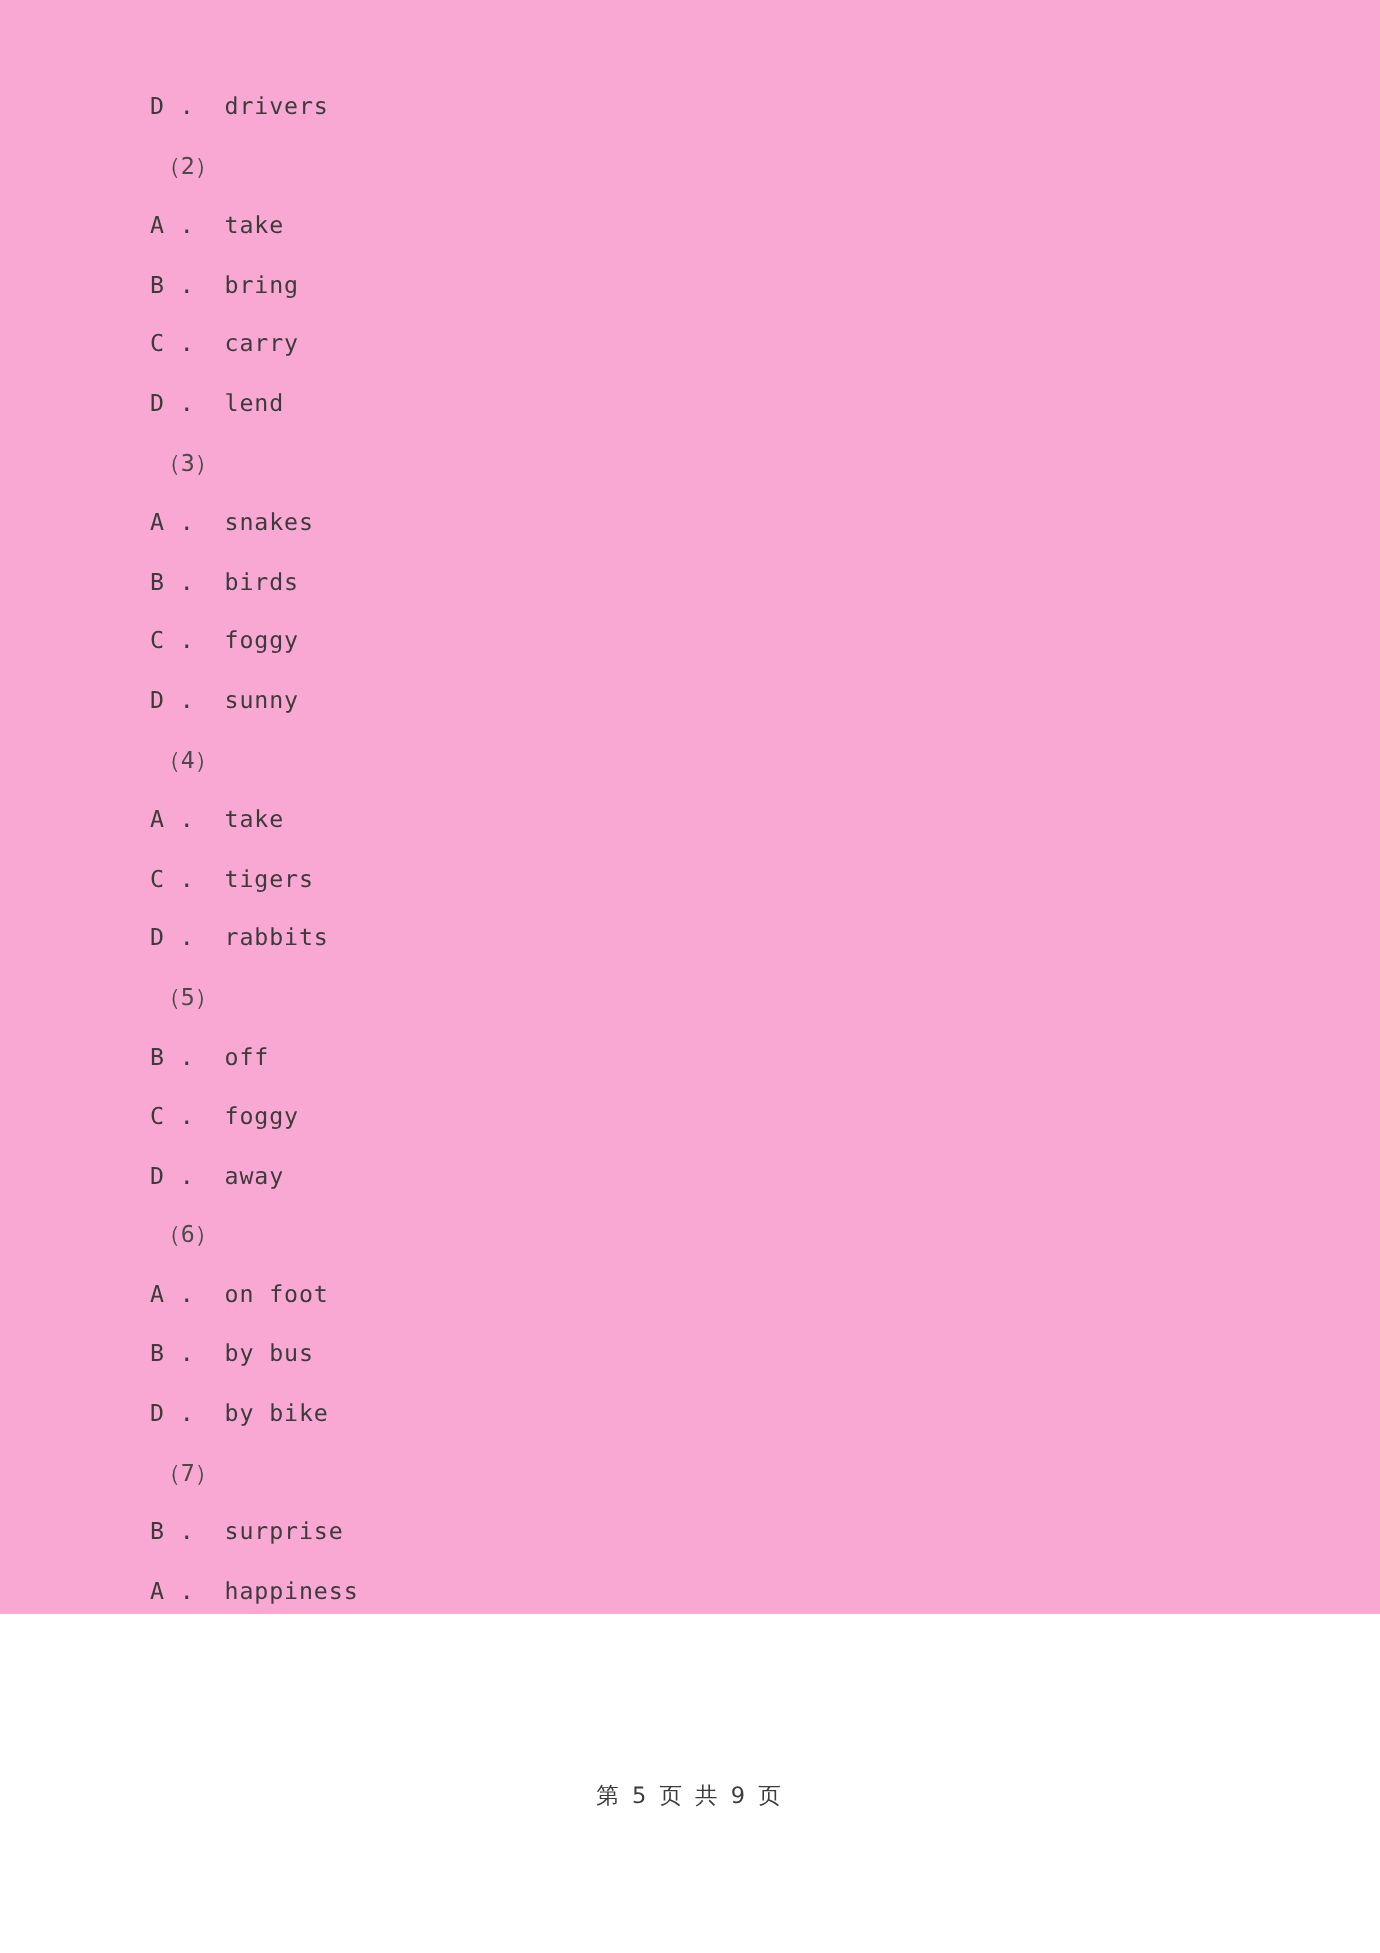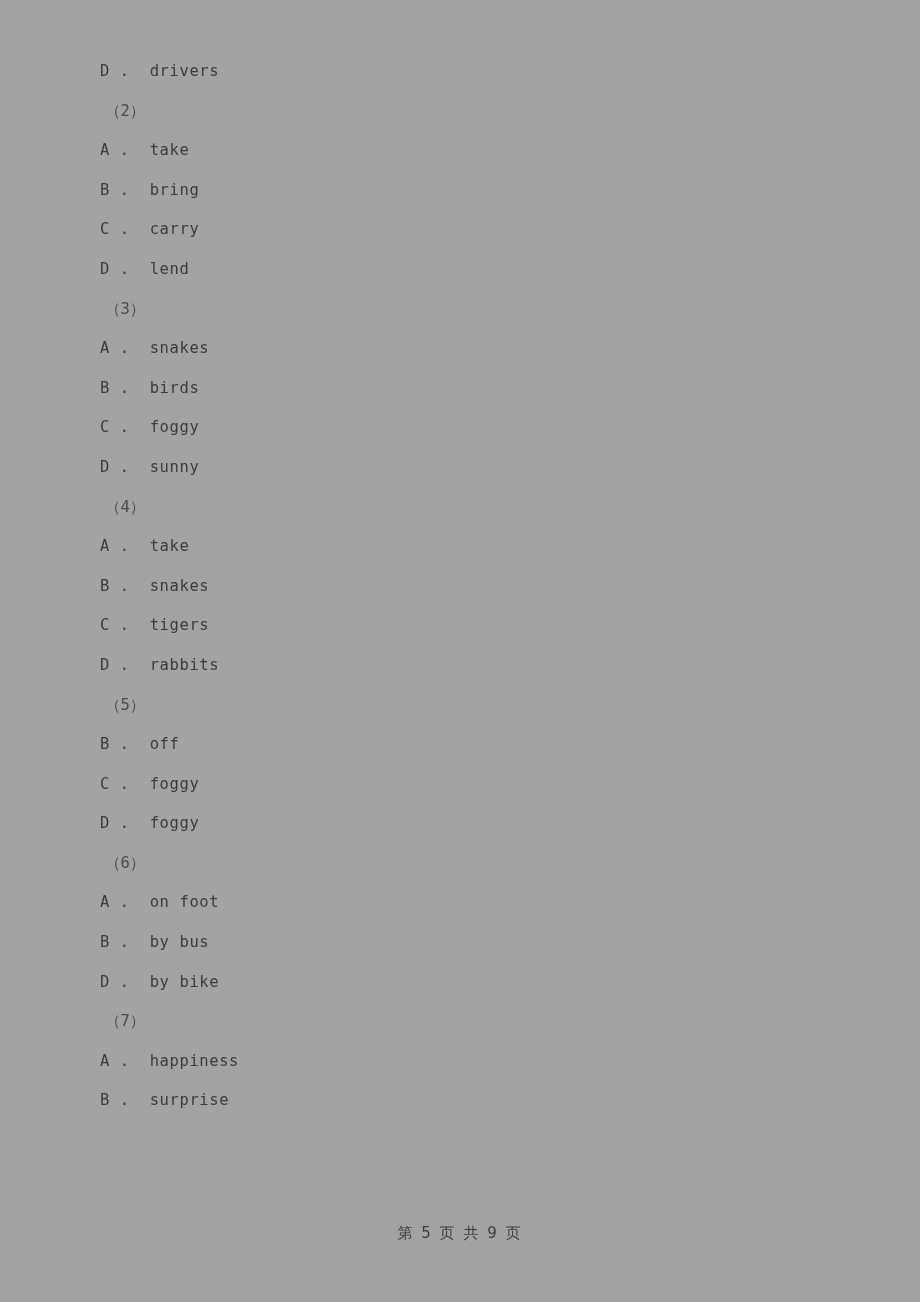--- a/index.html
+++ b/index.html
@@ -13,22 +13,22 @@
     position: relative;
     overflow: hidden;
     font-family: "DejaVu Sans Mono", "Liberation Mono", monospace;
   }
 
   #page {
     position: absolute;
     left: 0;
     top: 0;
     width: 920px;
-    height: 1302px;
-    background: #a3a3a3;
+    height: 1076px;
+    background: #f9a8d4;
   }
 
   #content {
     position: absolute;
     left: 100px;
     top: 52px;
     width: 720px;
   }
 
   .line {
@@ -46,21 +46,21 @@
 
   .line.group {
     padding-left: 5px;
     color: #4a4a4a;
     letter-spacing: 0px;
   }
 
   #footer {
     position: absolute;
     left: 0;
-    top: 1224px;
+    top: 1188px;
     width: 920px;
     text-align: center;
     font-size: 15px;
     color: #3b3b3b;
     font-family: "DejaVu Sans", "Liberation Sans", sans-serif;
     letter-spacing: 2px;
     white-space: pre;
   }
 </style>
 </head>
@@ -75,31 +75,30 @@
       <div class="line option">B .  bring</div>
       <div class="line option">C .  carry</div>
       <div class="line option">D .  lend</div>
       <div class="line group">（3）</div>
       <div class="line option">A .  snakes</div>
       <div class="line option">B .  birds</div>
       <div class="line option">C .  foggy</div>
       <div class="line option">D .  sunny</div>
       <div class="line group">（4）</div>
       <div class="line option">A .  take</div>
-      <div class="line option">B .  snakes</div>
       <div class="line option">C .  tigers</div>
       <div class="line option">D .  rabbits</div>
       <div class="line group">（5）</div>
       <div class="line option">B .  off</div>
       <div class="line option">C .  foggy</div>
-      <div class="line option">D .  foggy</div>
+      <div class="line option">D .  away</div>
       <div class="line group">（6）</div>
       <div class="line option">A .  on foot</div>
       <div class="line option">B .  by bus</div>
       <div class="line option">D .  by bike</div>
       <div class="line group">（7）</div>
+      <div class="line option">B .  surprise</div>
       <div class="line option">A .  happiness</div>
-      <div class="line option">B .  surprise</div>
     </div>
 
   <div id="footer">第 5 页 共 9 页</div>
 
 </div>
 
 </body></html>

